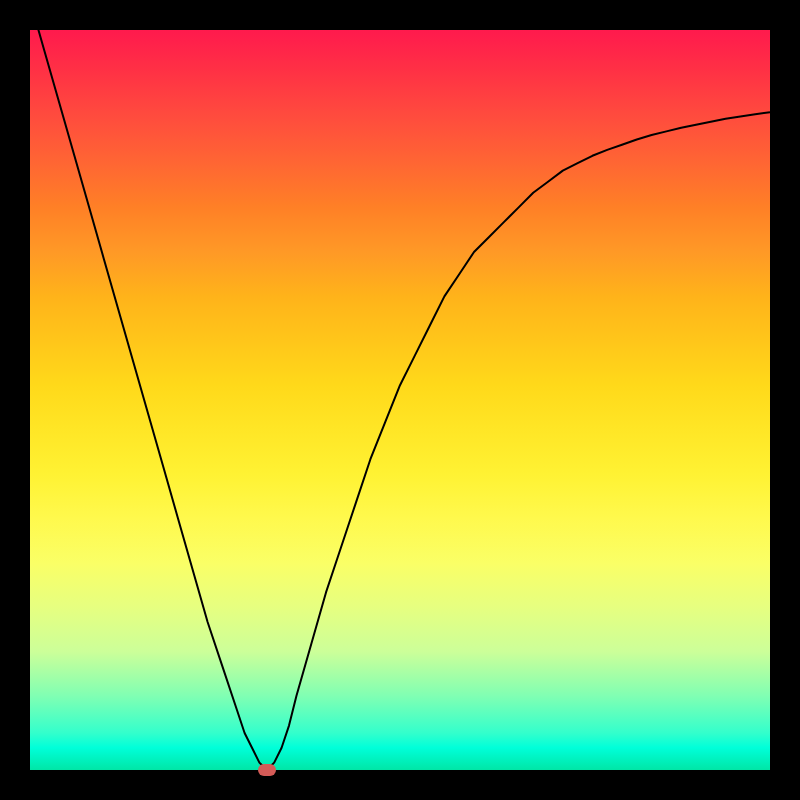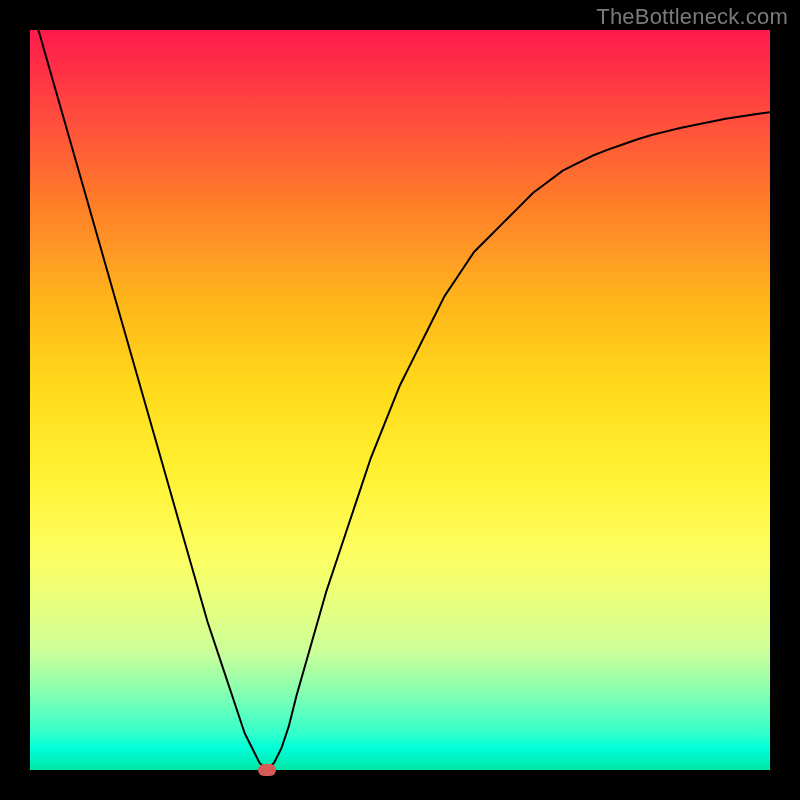--- a/index.html
+++ b/index.html
@@ -67,21 +67,20 @@
     font-family: Arial, Helvetica, sans-serif;
     font-size: 22px;
     color: #7a7a7a;
     letter-spacing: 0.2px;
   }
 </style>
 </head>
 <body>
 <div class="frame">
 
-  <div class="watermark">TheBottleneck.com</div>
 
   <div class="plot-area">
     <svg class="curve-svg" viewBox="0 0 740 740" preserveAspectRatio="none">
       <path id="curve-path" fill="none" stroke="#000000" stroke-width="2" stroke-linejoin="round" d="M0.00 -29.60 L14.80 22.20 L29.60 74.00 L44.40 125.80 L59.20 177.60 L74.00 229.40 L88.80 281.20 L103.60 333.00 L118.40 384.80 L133.20 436.60 L148.00 488.40 L162.80 540.20 L177.60 592.00 L192.40 636.40 L207.20 680.80 L214.60 703.00 L222.00 717.80 L229.40 732.60 L236.80 740.00 L244.20 732.60 L251.60 717.80 L259.00 695.60 L266.40 666.00 L281.20 614.20 L296.00 562.40 L310.80 518.00 L325.60 473.60 L340.40 429.20 L355.20 392.20 L370.00 355.20 L384.80 325.60 L399.60 296.00 L414.40 266.40 L429.20 244.20 L444.00 222.00 L458.80 207.20 L473.60 192.40 L488.40 177.60 L503.20 162.80 L518.00 151.70 L532.80 140.60 L547.60 133.20 L562.40 125.80 L577.20 119.88 L592.00 114.70 L606.80 109.52 L621.60 105.08 L636.40 101.38 L651.20 97.68 L666.00 94.72 L680.80 91.76 L695.60 88.80 L710.40 86.58 L725.20 84.36 L740.00 82.14"></path>
     </svg>
     <div id="minimum-marker" class="marker" style="left: 236.8px; top: 740px;"></div>
   </div>
 
 </div>
 

